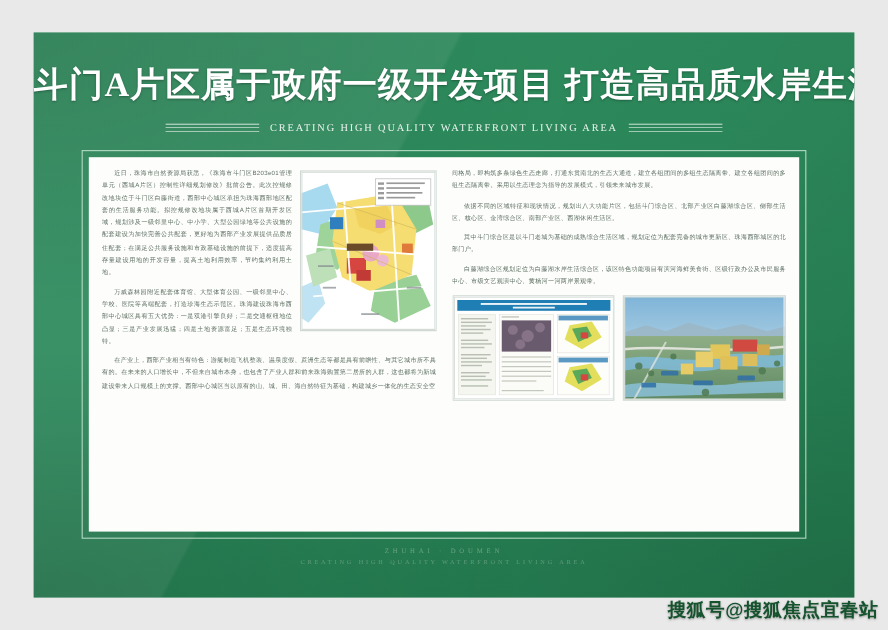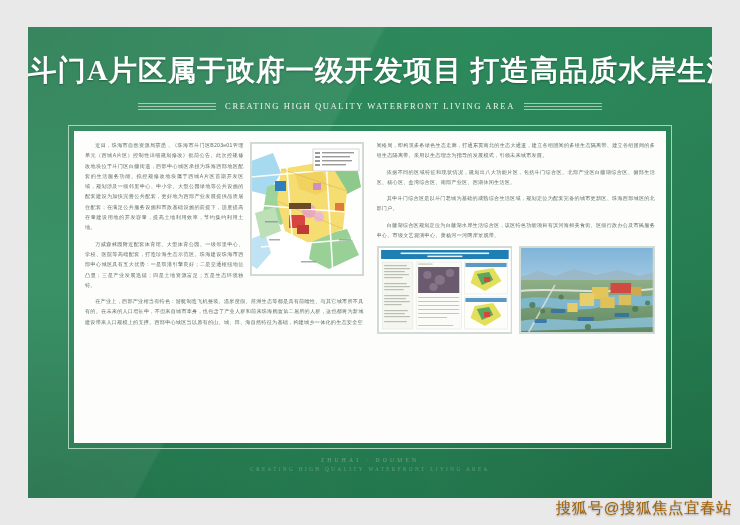--- a/index.html
+++ b/index.html
@@ -121,21 +121,21 @@
   }
   #footer-en{
     margin-top:3px;
     font-size:5.2px;letter-spacing:2.4px;
     color:rgba(255,255,255,0.26);
   }
 
   
   #watermark{
     position:absolute;right:8px;bottom:6px;z-index:9;
-    font-size:15.5px;font-weight:400;color:#a16207;
+    font-size:15.5px;font-weight:700;color:#14532d;
     letter-spacing:0.5px;
     text-shadow:0 1px 2px rgba(0,0,0,0.35);
     white-space:nowrap;
   }
 </style>
 </head>
 <body>
 
 <div id="banner">
 

